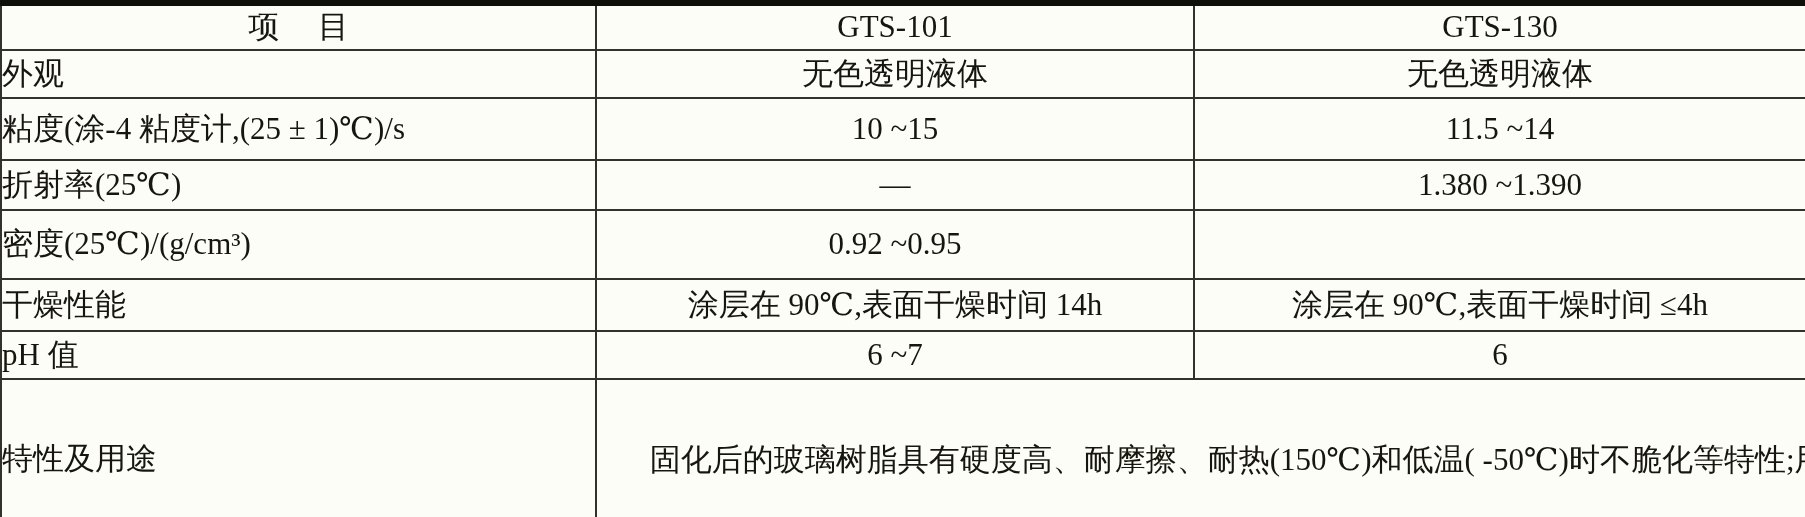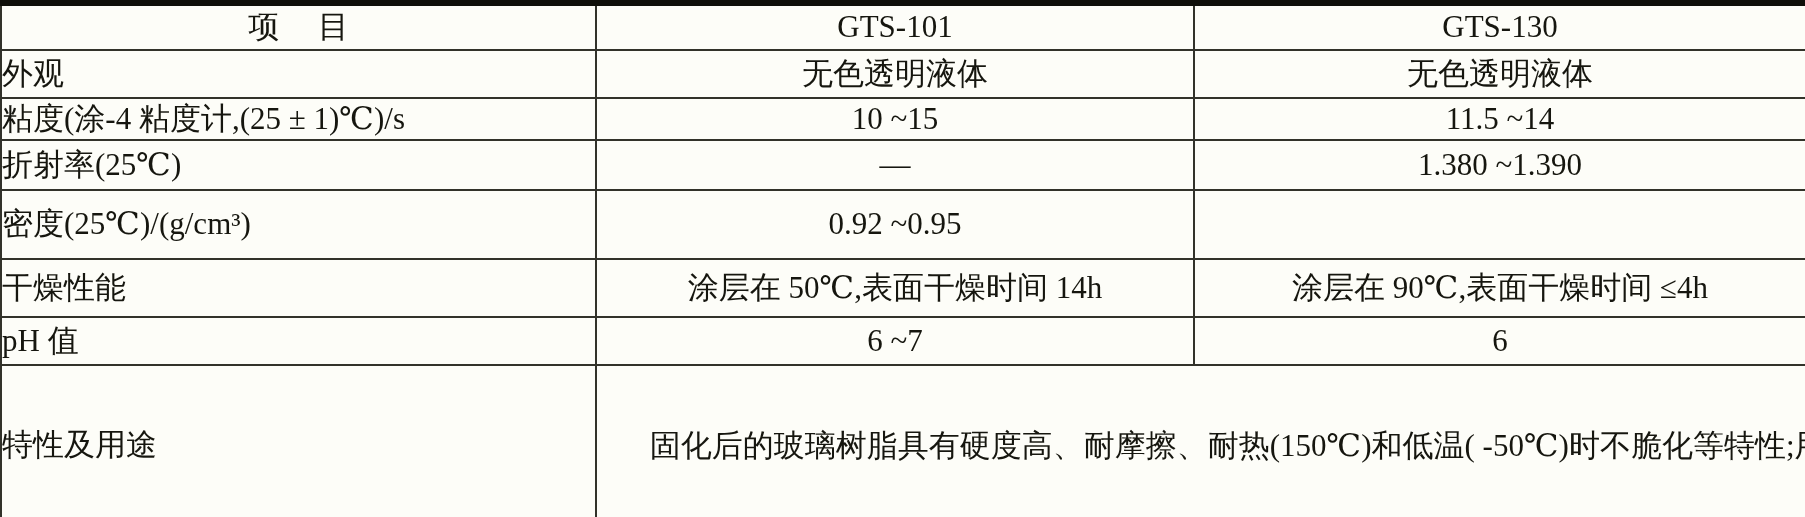--- a/index.html
+++ b/index.html
@@ -36,24 +36,24 @@
   }
   td.label-cell {
     text-align: left;
     padding-left: 48px;
   }
   td.center-cell {
     text-align: center;
   }
   tr.row-header   { height: 47px; }
   tr.row-appearance { height: 48px; }
-  tr.row-viscosity  { height: 42px; }
+  tr.row-viscosity  { height: 62px; }
   tr.row-refractive { height: 50px; }
   tr.row-density    { height: 69px; }
-  tr.row-drying     { height: 58px; }
+  tr.row-drying     { height: 52px; }
   tr.row-ph         { height: 48px; }
   tr.row-features   { height: 163px; padding-left: 24px; }
   td.merged-cell {
     white-space: normal;
     text-align: left;
     vertical-align: middle;
     padding: 4px 26px 6px 12px;
   }
   td.merged-cell p {
     margin: 0;
@@ -97,21 +97,21 @@
     </tr>
 
     <tr class="row-density">
       <td class="label-cell">密度(25℃)/(g/cm³)</td>
       <td class="center-cell">0.92 ~0.95</td>
       <td class="center-cell"></td>
     </tr>
 
     <tr class="row-drying">
       <td class="label-cell">干燥性能</td>
-      <td class="center-cell">涂层在 50℃,表面干燥时间 14h</td>
+      <td class="center-cell">涂层在 90℃,表面干燥时间 14h</td>
       <td class="center-cell">涂层在 90℃,表面干燥时间 ≤4h</td>
     </tr>
 
     <tr class="row-ph">
       <td class="label-cell">pH 值</td>
       <td class="center-cell">6 ~7</td>
       <td class="center-cell">6</td>
     </tr>
 
     <tr class="row-features">

